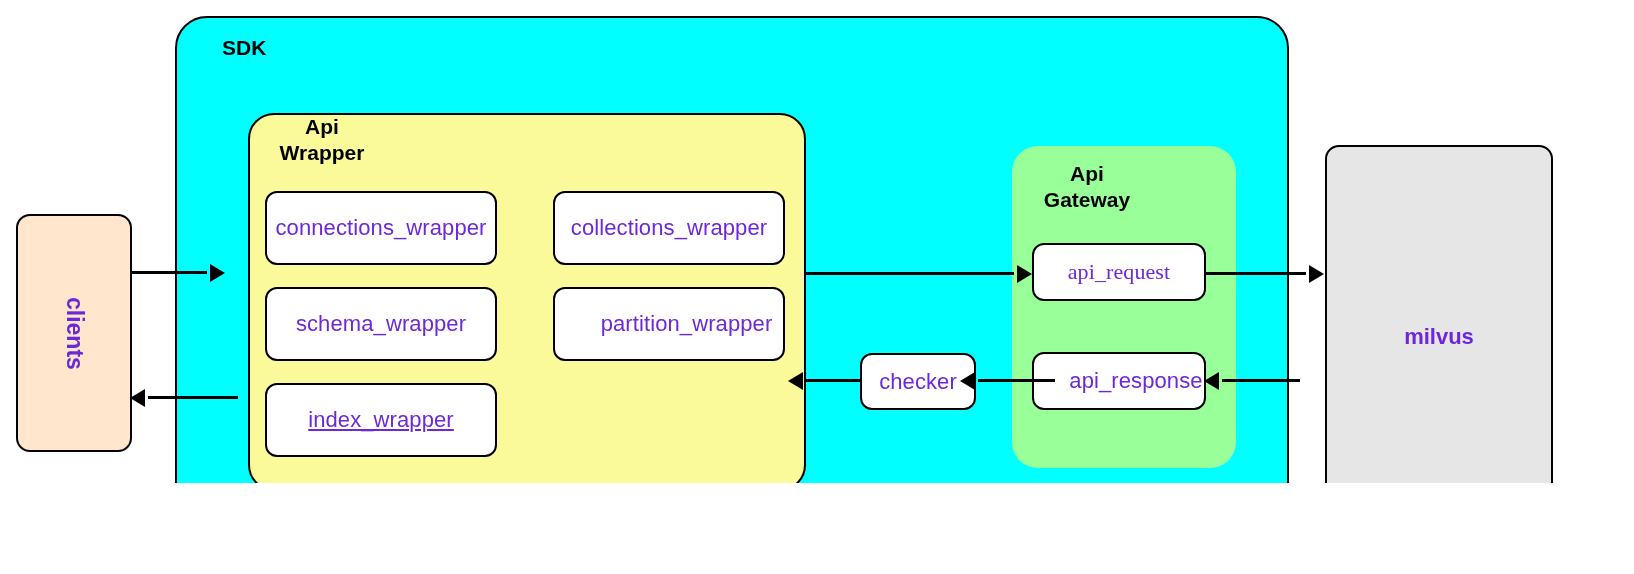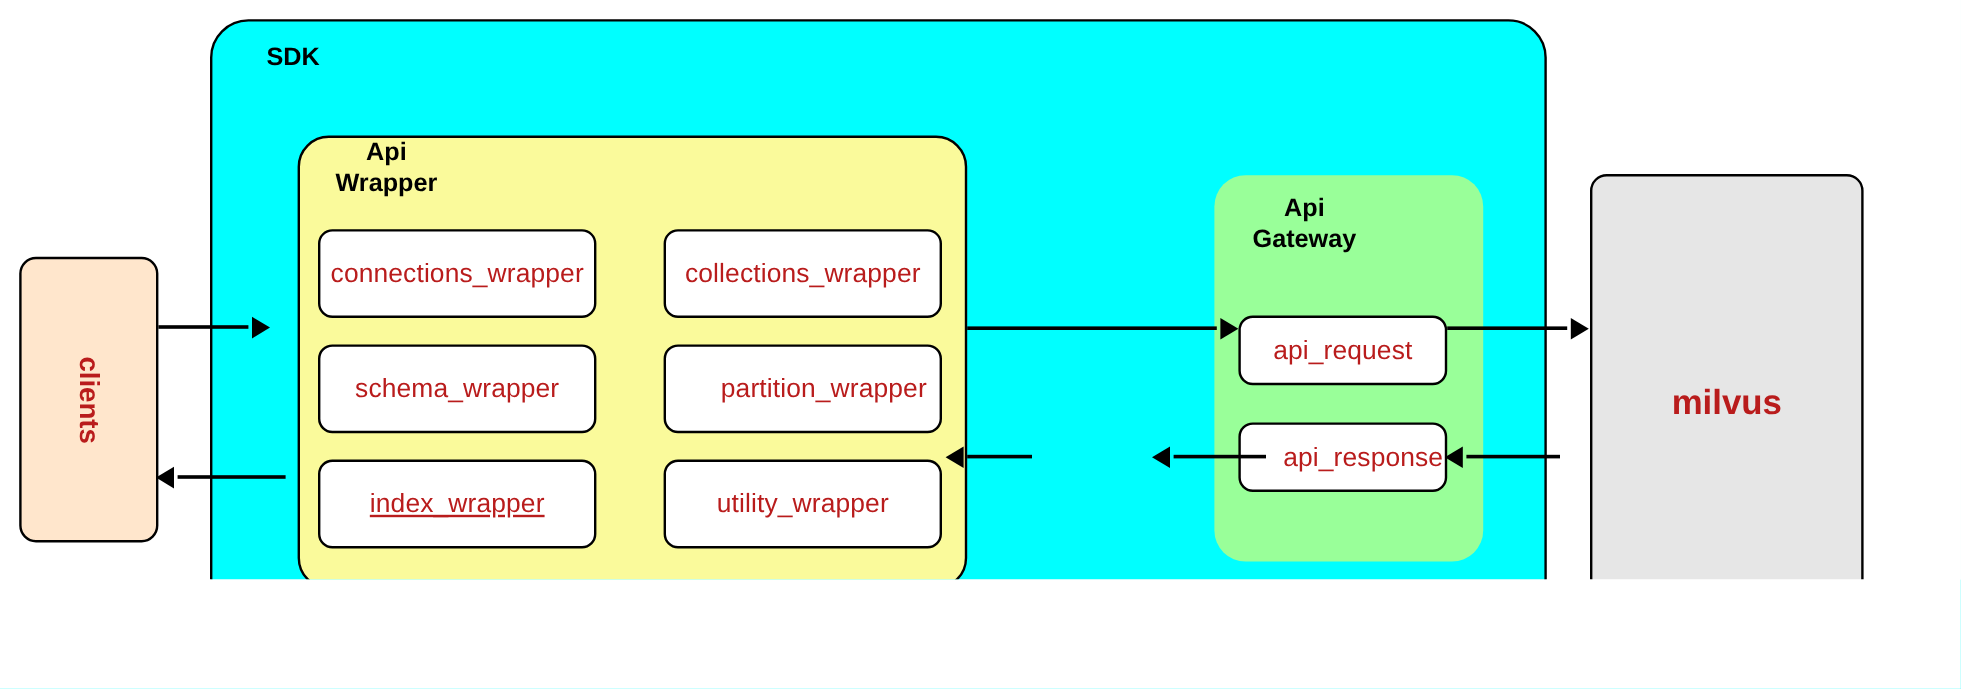--- a/index.html
+++ b/index.html
@@ -21,21 +21,21 @@
 
   
   .node {
     position: absolute;
     box-sizing: border-box;
     border: 2px solid #000000;
     display: flex;
     align-items: center;
     justify-content: center;
     text-align: right;
-    color: #b91c1c;
+    color: #6d28d9;
   }
 
   
   .container-box {
     border-radius: 32px;
   }
   .container-label {
     position: absolute;
     font-weight: bold;
     font-size: 21px;
@@ -116,42 +116,42 @@
   }
 
   #milvus-box {
     left: 1325px;
     top: 145px;
     width: 228px;
     height: 383px;
     background: #E6E6E6;
     border-radius: 14px;
     font-weight: bold;
-    font-size: 29px;
+    font-size: 22px;
   }
 
   #checker-box {
     left: 860px;
     top: 353px;
     width: 116px;
     height: 57px;
   }
 
   
   .wrap-leaf { height: 74px; width: 232px; }
   #leaf-connections { left: 265px; top: 191px; }
   #leaf-collections { left: 553px; top: 191px; }
   #leaf-schema      { left: 265px; top: 287px; }
   #leaf-partition   { left: 553px; top: 287px; padding-left: 35px; }
   #leaf-index       { left: 265px; top: 383px; text-decoration: underline; }
   #leaf-utility     { left: 553px; top: 383px; }
 
   
   .gw-leaf { width: 174px; height: 58px; left: 1032px; }
-  #leaf-api-request  { top: 263px; }
+  #leaf-api-request  { top: 243px; font-family: Liberation Serif, serif; }
   #leaf-api-response { top: 352px; padding-left: 34px; }
 
   
   .arrow {
     position: absolute;
     height: 3px;
     background: #000000;
   }
   .arrow::after {
     content: "";
@@ -205,31 +205,31 @@
   </div>
   <div class="node leaf wrap-leaf" id="leaf-schema">
     <span>schema_wrapper</span>
   </div>
   <div class="node leaf wrap-leaf" id="leaf-partition">
     <span>partition_wrapper</span>
   </div>
   <div class="node leaf wrap-leaf" id="leaf-index">
     <span>index_wrapper</span>
   </div>
-  <div class="node leaf wrap-leaf" id="leaf-utility">
-    <span>utility_wrapper</span>
-  </div>
 
   <div class="node leaf gw-leaf" id="leaf-api-request">
     <span>api_request</span>
   </div>
   <div class="node leaf gw-leaf" id="leaf-api-response">
     <span>api_response</span>
   </div>
 
+  <div class="node leaf" id="checker-box">
+    <span>checker</span>
+  </div>
 
   <div class="node" id="clients-box">
     <span id="clients-label">clients</span>
   </div>
 
   <div class="node" id="milvus-box">
     <span>milvus</span>
   </div>
 
   <div class="arrow right" id="arrow-clients-to-sdk"></div>

